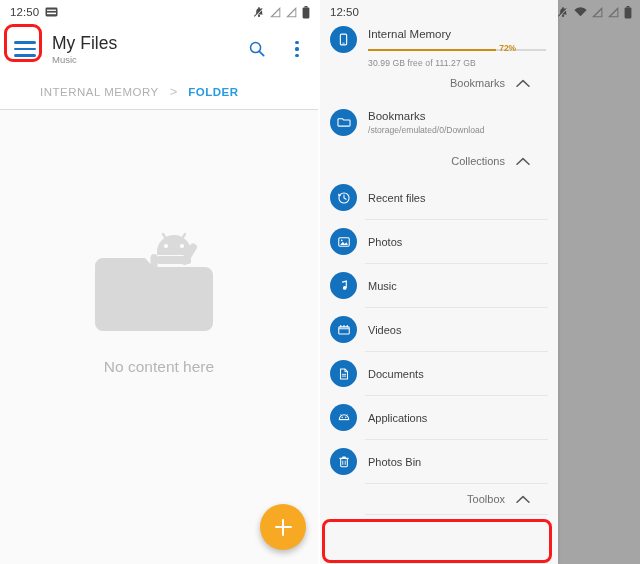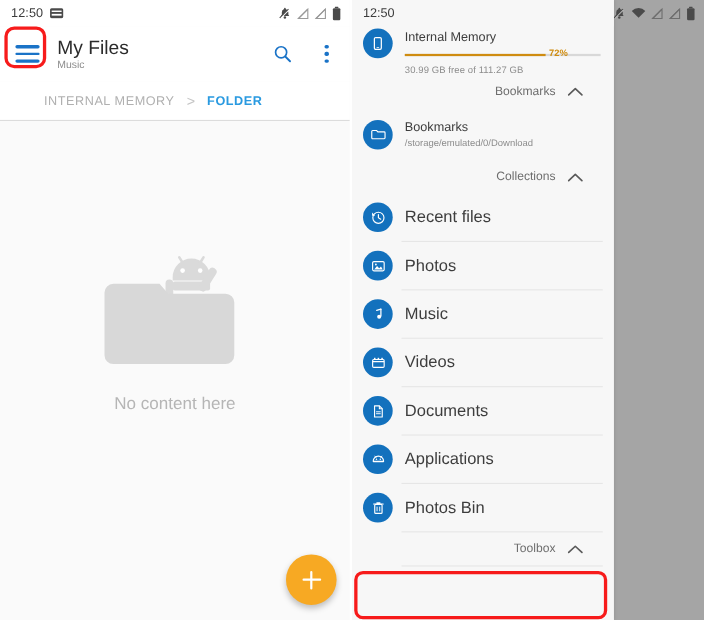--- a/index.html
+++ b/index.html
@@ -133,21 +133,21 @@
     gap: 11px;
   }
   .section-title { font-size: 11px; color: #6e6e6e; }
   .chev { width: 14px; height: 9px; }
 
   .drawer-item {
     height: 43px; display: flex; align-items: center; padding-left: 10px;
     position: relative;
   }
   .drawer-item.tall { height: 48px; align-items: center; }
-  .di-label { margin-left: 11px; font-size: 15px; color: #3d3d3d; }
+  .di-label { margin-left: 11px; font-size: 11px; color: #3d3d3d; }
   .di-two { margin-left: 11px; display: flex; flex-direction: column; }
   .di-two .t { font-size: 11.5px; color: #3d3d3d; line-height: 14px; }
   .di-two .s { font-size: 8.6px; color: #8c8c8c; line-height: 12px; margin-top: 1px; }
   .divider { height: 1px; background: #e6e6e6; margin-left: 45px; margin-right: 10px; }
 
   #hl-ftp { left: 322px; top: 519px; width: 230px; height: 44px; border-radius: 8px; z-index: 40; }
 
   .hl-layer { position: absolute; left: 0; top: 0; width: 640px; height: 564px; pointer-events: none; z-index: 50; }
 </style>
 </head>

